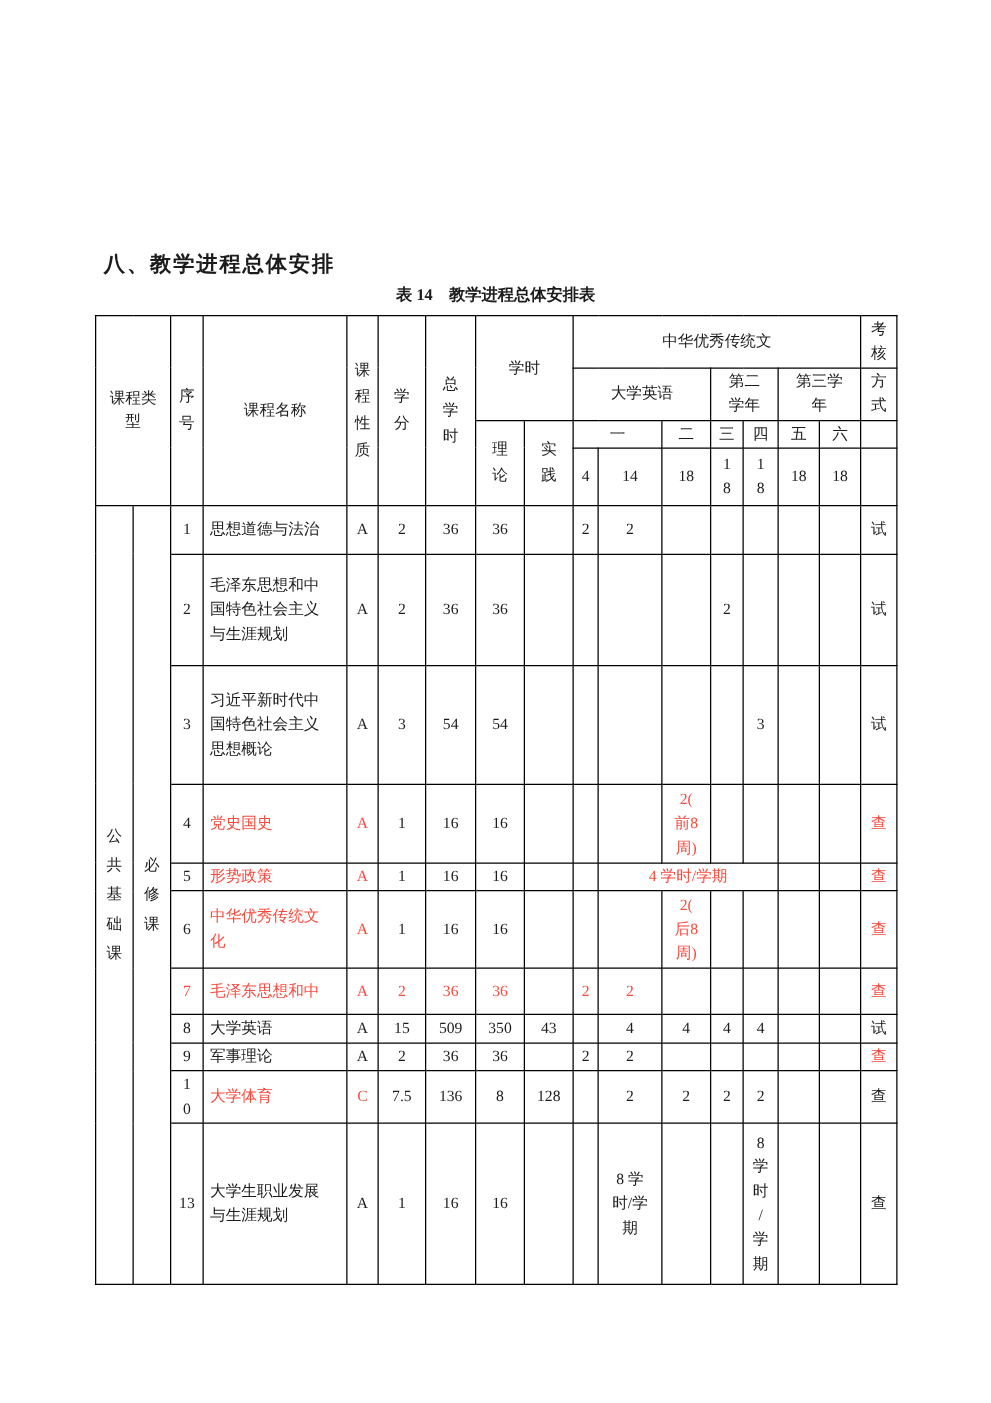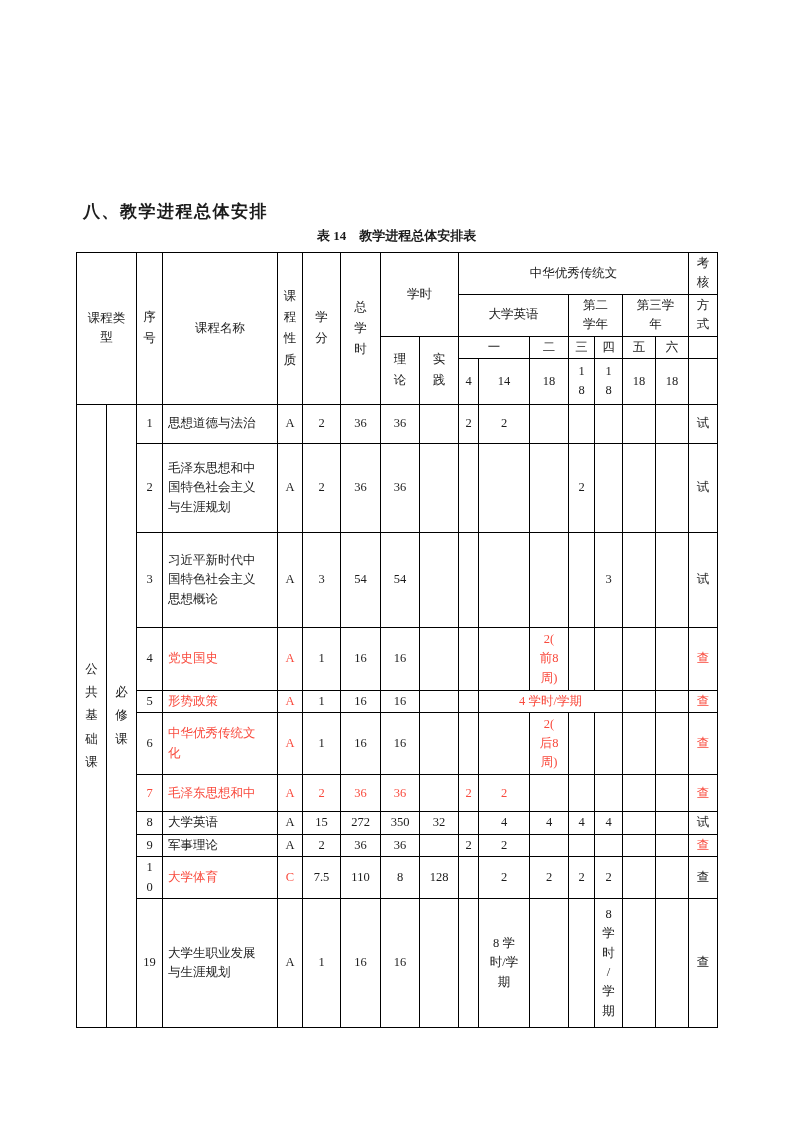--- a/index.html
+++ b/index.html
@@ -258,23 +258,23 @@
       <td></td>
       <td></td>
       <td class="red">查</td>
     </tr>
 
     <tr style="height:21px">
       <td>8</td>
       <td class="name">大学英语</td>
       <td>A</td>
       <td>15</td>
-      <td>272</td>
+      <td>509</td>
       <td>350</td>
-      <td>32</td>
+      <td>43</td>
       <td></td>
       <td>4</td>
       <td>4</td>
       <td>4</td>
       <td>4</td>
       <td></td>
       <td></td>
       <td>试</td>
     </tr>
 
@@ -295,35 +295,35 @@
       <td></td>
       <td class="red">查</td>
     </tr>
 
     <tr style="height:42px">
       <td>1
 0</td>
       <td class="name red">大学体育</td>
       <td class="red">C</td>
       <td>7.5</td>
-      <td>110</td>
+      <td>136</td>
       <td>8</td>
       <td>128</td>
       <td></td>
       <td>2</td>
       <td>2</td>
       <td>2</td>
       <td>2</td>
       <td></td>
       <td></td>
       <td>查</td>
     </tr>
 
     <tr style="height:129px">
-      <td>19</td>
+      <td>13</td>
       <td class="name">大学生职业发展
 与生涯规划</td>
       <td>A</td>
       <td>1</td>
       <td>16</td>
       <td>16</td>
       <td></td>
       <td></td>
       <td>8 学
 时/学

